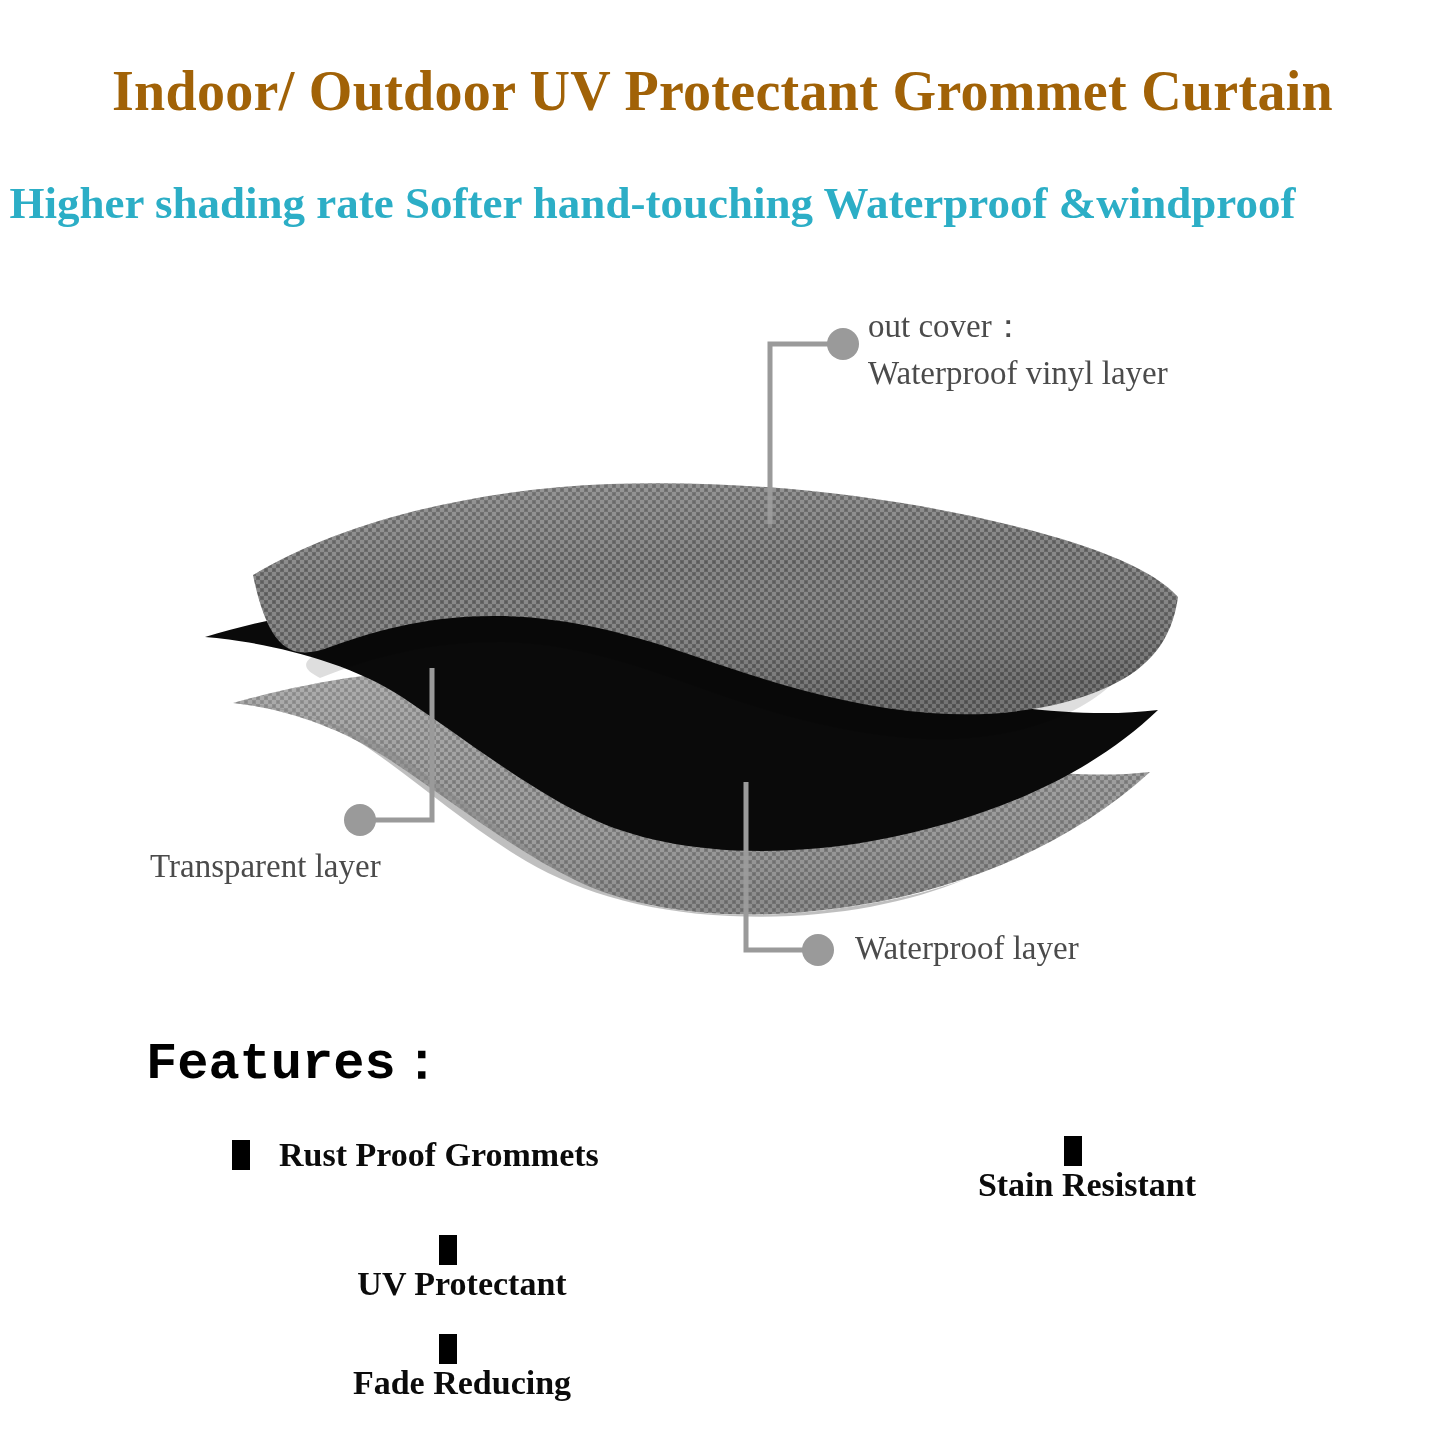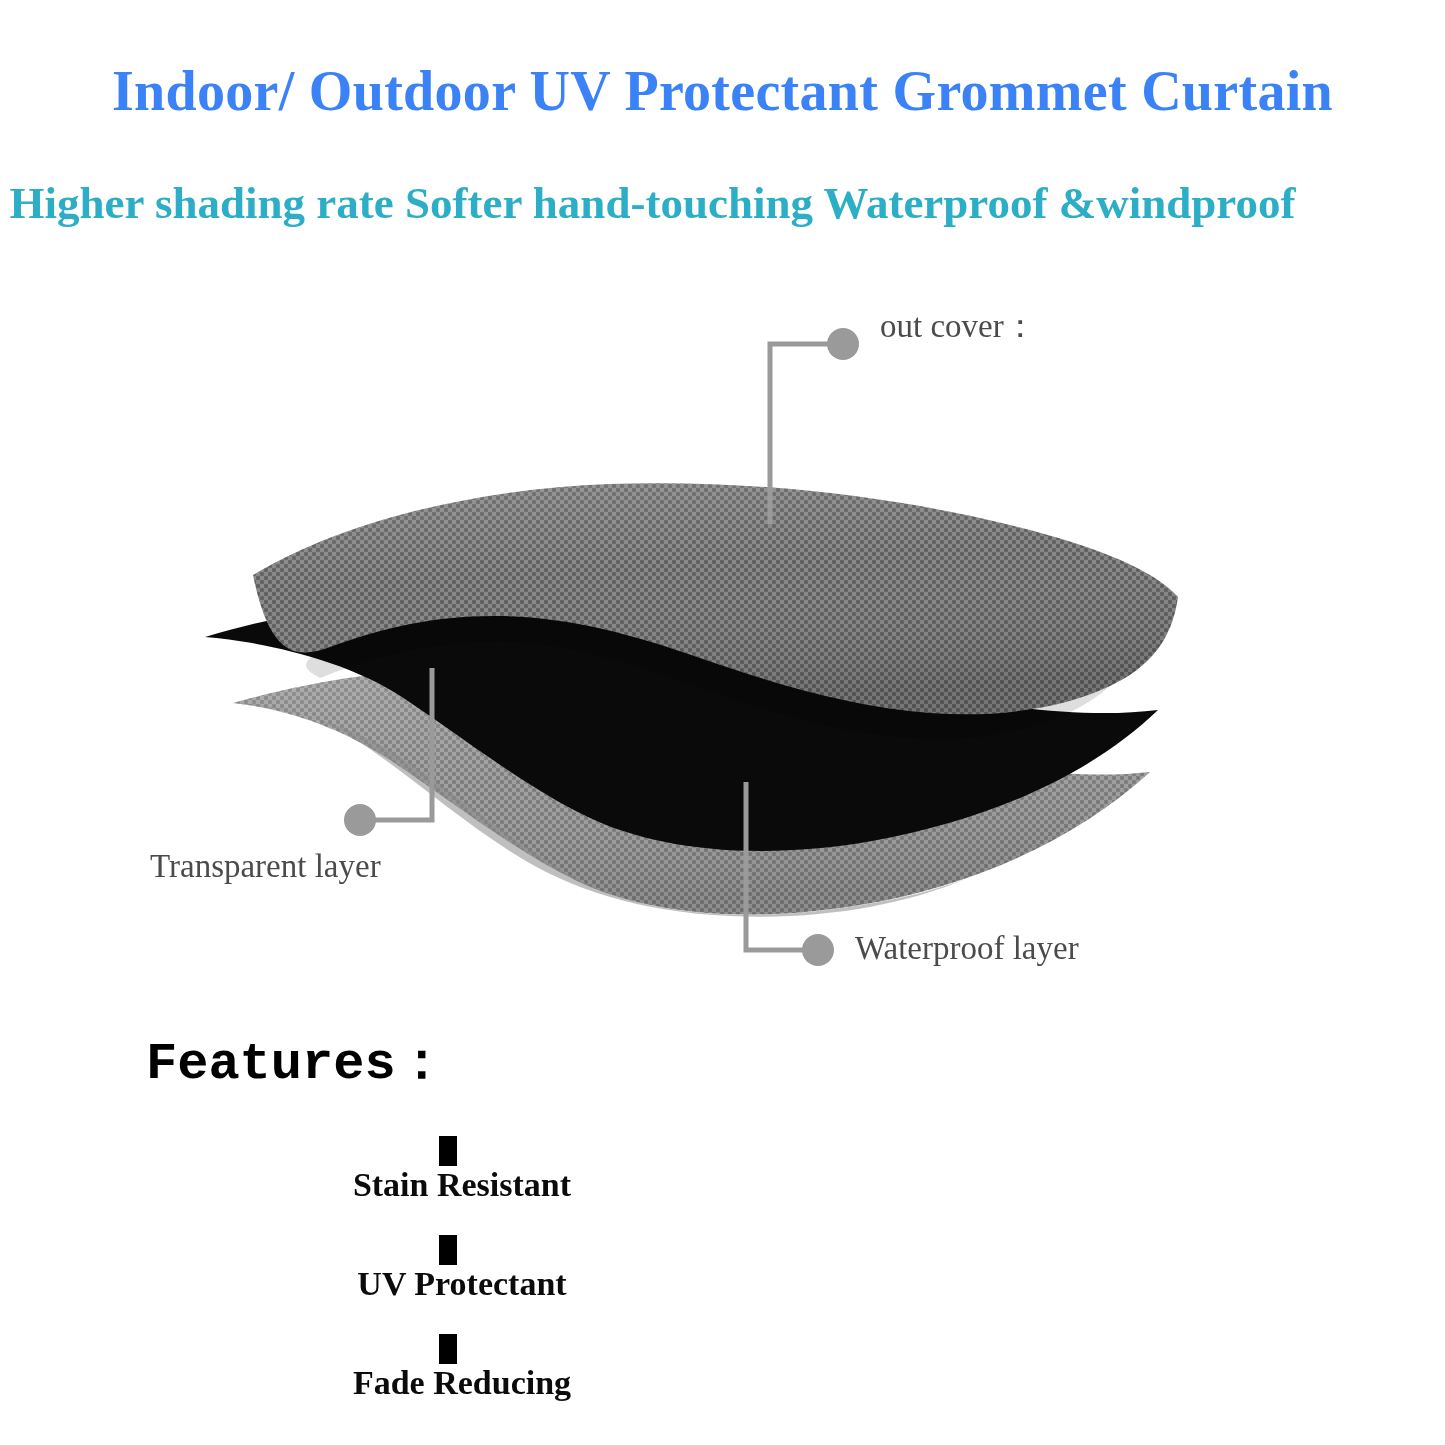--- a/index.html
+++ b/index.html
@@ -24,21 +24,21 @@
 
   
   .title {
     position: absolute;
     left: 0;
     top: 62px;
     width: 1445px;
     text-align: center;
     font-size: 56px;
     font-weight: bold;
-    color: #3b82f6;
+    color: #a16207;
     letter-spacing: 0.3px;
     white-space: nowrap;
     line-height: 1.05;
   }
   .subtitle {
     position: absolute;
     left: 0;
     top: 180px;
     width: 1305px;
     text-align: center;
@@ -59,21 +59,21 @@
   }
 
   
   .callout {
     position: absolute;
     color: #4b4b4b;
     font-size: 33px;
     line-height: 1.42;
     white-space: nowrap;
   }
-  #callout-outcover { left: 868px; top: 303px; margin-left: 12px; }
+  #callout-outcover { left: 868px; top: 303px; }
   #callout-transparent { left: 150px; top: 843px; }
   #callout-sunscreen { left: 855px; top: 925px; }
 
   
   #features-heading {
     position: absolute;
     left: 146px;
     top: 1026px;
     font-size: 52px;
     font-weight: bold;
@@ -240,46 +240,51 @@
     </g>
 
     <g>
       <path d="M 746,782 L 746,950 L 806,950" stroke="#9a9a9a" stroke-width="5" fill="none" stroke-linecap="butt" stroke-linejoin="miter"></path>
       <circle cx="818" cy="950" r="16" fill="#9a9a9a"></circle>
     </g>
   </svg>
 
   <div class="callout" id="callout-outcover">
     <div>out cover：</div>
+    <div>Waterproof vinyl layer</div>
   </div>
 
   <div class="callout" id="callout-transparent">Transparent layer</div>
 
   <div class="callout" id="callout-sunscreen">Waterproof layer</div>
 
   <div id="features-heading">Features：</div>
 
   <div id="features-grid">
+
+    <div class="feature-row">
+      <div class="feature-cell">
+        <span class="bullet"></span>
+        <span class="feature-label">Rust Proof Grommets</span>
+      </div>
+      <div class="feature-cell right">
+        <span class="bullet"></span>
+        <span class="feature-label">Stain Resistant</span>
+      </div>
+    </div>
 
     <div class="feature-row">
       <div class="feature-cell right">
         <span class="bullet"></span>
-        <span class="feature-label">Stain Resistant</span>
+        <span class="feature-label">UV Protectant</span>
       </div>
     </div>
 
     <div class="feature-row">
       <div class="feature-cell right">
         <span class="bullet"></span>
-        <span class="feature-label">UV Protectant</span>
+        <span class="feature-label">Fade Reducing</span>
       </div>
     </div>
 
-    <div class="feature-row">
-      <div class="feature-cell right">
-        <span class="bullet"></span>
-        <span class="feature-label">Fade Reducing</span>
-      </div>
-    </div>
-
   </div>
 
 </div>
 
 </body></html>

